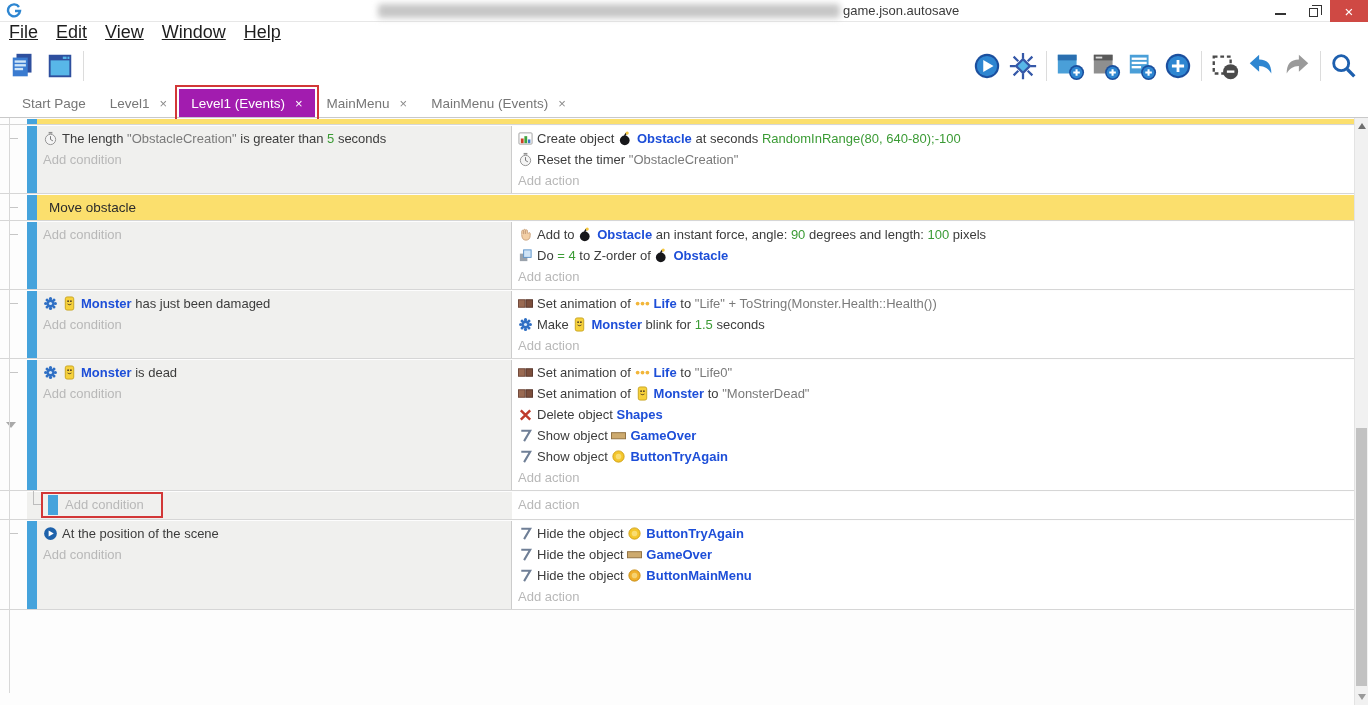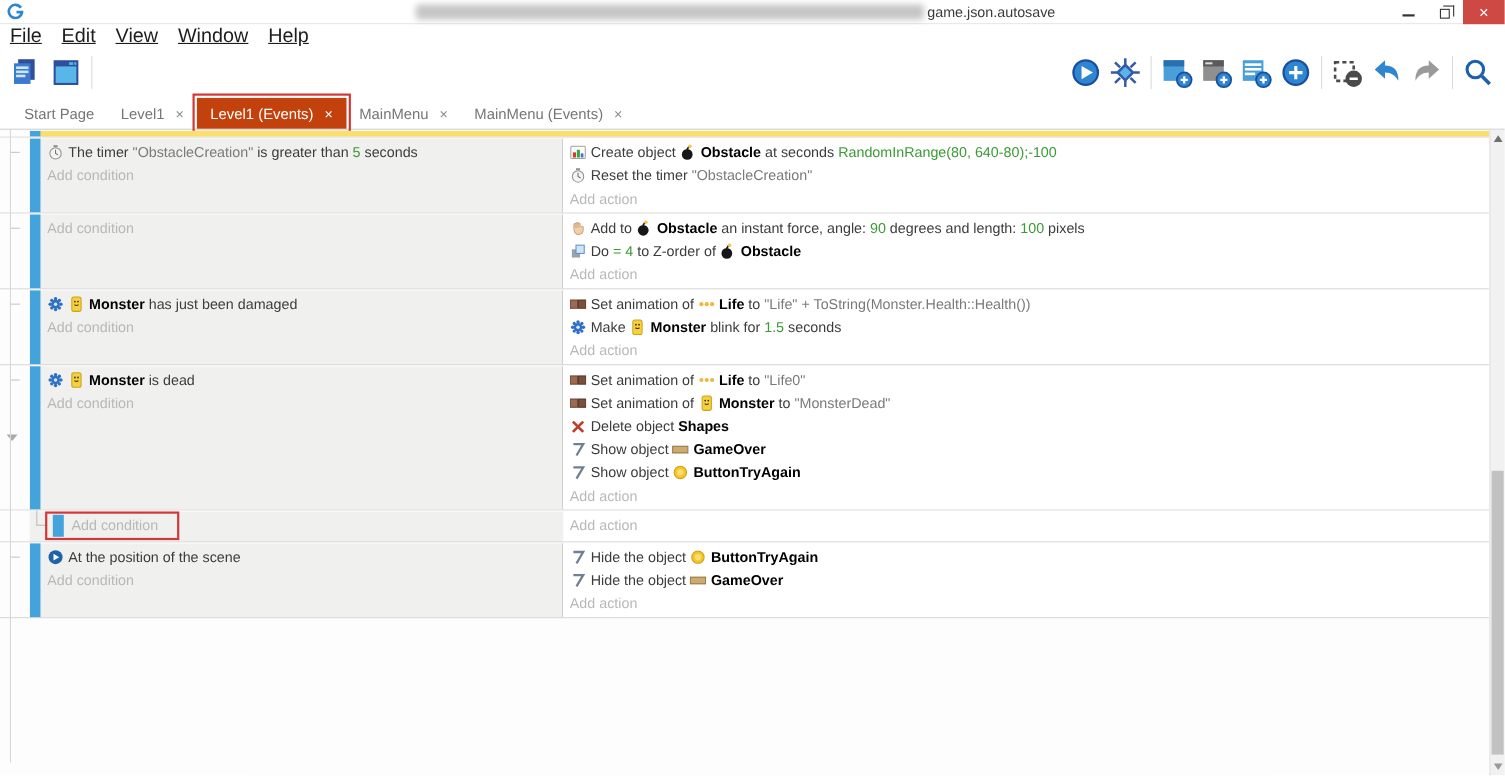--- a/index.html
+++ b/index.html
@@ -26,21 +26,21 @@
   .tb-btn { width:36px; height:36px; display:flex; align-items:center; justify-content:center; }
   .tb-sep { width:1px; height:30px; background:#dcdcdc; margin:0 5px; }
   .tb-left { display:flex; align-items:center; margin-left:6px; }
   .tb-right { display:flex; align-items:center; margin-left:auto; margin-right:6px; }
   
   .tabbar { height:30px; display:flex; align-items:flex-end; background:#fff;
             border-bottom:1px solid #c9c9c9; padding-left:10px; }
   .tab { height:28px; display:flex; align-items:center; gap:10px; padding:0 12px;
          font-size:13.5px; color:#767676; white-space:nowrap; }
   .tab .close-x { font-size:13px; color:#8a8a8a; }
-  .tab.active { background:#c2410c; color:#fff; }
+  .tab.active { background:#a21caf; color:#fff; }
   .tab.active .close-x { color:#fff; }
   .tab.highlighted { outline:2px solid #d23737; outline-offset:2px; }
   
   .events { height:587px; display:flex; background:#fdfdfd; }
   .events-scroll { flex:1; position:relative; overflow:hidden; padding-top:1px; }
   .tree-line { position:absolute; left:9px; top:0; bottom:12px; width:1px; background:#d8d8d8; z-index:2; }
   .row { display:flex; border-bottom:1px solid #d6d6d6; margin-bottom:1px; position:relative; background:#fff; }
   .gutter { width:27px; flex:none; background:#fdfdfd; position:relative; }
   .gutter.tick::before { content:""; position:absolute; left:9px; top:12px; width:9px; height:1px; background:#c6c6c6; }
   .collapse-arrow { position:absolute; left:6px; top:50%; margin-top:-3px; width:0; height:0;
@@ -48,21 +48,21 @@
   .bar { width:10px; flex:none; background:#45a3dc; }
   .group-row { height:26px; }
   .group-row.partial { height:6px; }
   .group-label-cell { flex:1; background:#fbdf6d; display:flex; align-items:center;
          padding-left:12px; font-size:13.5px; color:#2b2b2b; overflow:hidden; }
   .cond-cell { width:475px; flex:none; background:#f0f0ee; border-right:1px solid #cccccc; padding:2px 0 2px 6px; }
   .action-cell { flex:1; background:#fff; padding:2px 0 2px 6px; overflow:hidden; }
   .line { line-height:21px; font-size:13px; color:#3c3c3c; white-space:nowrap; }
   .line .icon { display:inline-block; }
   .line .icon svg { vertical-align:-3px; margin-right:4px; }
-  .seg-v { color:#3b9b35; } .seg-o { color:#000000; font-weight:bold; } .seg-s { color:#7a7a7a; }
+  .seg-v { color:#3b9b35; } .seg-o { color:#1d4ed8; font-weight:bold; } .seg-s { color:#7a7a7a; }
   .add-line { color:#b8b8b8; }
   
   .sub-row { height:28px; }
   .sub-cond { width:485px; flex:none; background:#f0f0ee; position:relative; }
   .elbow { position:absolute; left:6px; top:-1px; width:10px; height:14px;
            border-left:1px solid #bdbdbd; border-bottom:1px solid #bdbdbd; }
   .mini-bar { position:absolute; left:21px; top:3px; width:10px; height:20px; background:#45a3dc; }
   .sub-label { position:absolute; left:38px; top:3px; line-height:20px; font-size:13px; color:#b8b8b8; }
   .red-box { position:absolute; left:14px; top:0; width:122px; height:26px; border:2px solid #d23737; }
   .sub-action { flex:1; background:#fff; padding:2px 0 0 6px; }
@@ -239,41 +239,46 @@
           <div class="group-label-cell"></div>
         </div>
         <div class="row">
           <div class="gutter tick"></div>
           <div class="bar"></div>
           <div class="cond-cell">
             <div class="line"><span class="icon"><svg width="15" height="15" viewBox="0 0 16 16">
                   <circle cx="8" cy="9" r="5.5" fill="#f4f4f4" stroke="#909090"></circle>
                   <path d="M8 5.5V9l2.5 1.5" stroke="#707070" fill="none"></path>
                   <rect x="6" y="1" width="4" height="1.8" fill="#909090"></rect>
-                </svg></span><span>The timer </span><span class="seg-s">"ObstacleCreation"</span><span> is greater than </span><span class="seg-v">5</span><span> seconds</span></div>
+                </svg></span><span>The length </span><span class="seg-s">"ObstacleCreation"</span><span> is greater than </span><span class="seg-v">5</span><span> seconds</span></div>
             <div class="line add-line">Add condition</div>
           </div>
           <div class="action-cell">
             <div class="line"><span class="icon"><svg width="15" height="15" viewBox="0 0 16 16">
                   <rect x="1" y="2" width="14" height="12" rx="1" fill="#fefefe" stroke="#a0a0a0"></rect>
                   <rect x="3" y="8" width="3" height="5" fill="#cc4125"></rect>
                   <rect x="6.8" y="5.5" width="3" height="7.5" fill="#3fa33f"></rect>
                   <rect x="10.6" y="9" width="2.6" height="4" fill="#3c78c8"></rect>
                 </svg></span><span>Create object </span><span class="icon"><svg width="15" height="15" viewBox="0 0 16 16">
                   <circle cx="7.2" cy="10" r="5.2" fill="#17171a"></circle>
                   <path d="M7 5.2L8.8 2.4" stroke="#17171a" stroke-width="1.6"></path>
                   <circle cx="9.8" cy="2.2" r="1.7" fill="#f3c63e"></circle>
                 </svg></span><span class="seg-o">Obstacle</span><span> at seconds </span><span class="seg-v">RandomInRange(80, 640-80);-100</span></div>
             <div class="line"><span class="icon"><svg width="15" height="15" viewBox="0 0 16 16">
                   <circle cx="8" cy="9" r="5.5" fill="#f4f4f4" stroke="#909090"></circle>
                   <path d="M8 5.5V9l2.5 1.5" stroke="#707070" fill="none"></path>
                   <rect x="6" y="1" width="4" height="1.8" fill="#909090"></rect>
                 </svg></span><span>Reset the timer </span><span class="seg-s">"ObstacleCreation"</span></div>
             <div class="line add-line">Add action</div>
           </div>
+        </div>
+        <div class="row group-row">
+          <div class="gutter tick"></div>
+          <div class="bar"></div>
+          <div class="group-label-cell">Move obstacle</div>
         </div>
         <div class="row">
           <div class="gutter tick"></div>
           <div class="bar"></div>
           <div class="cond-cell">
             <div class="line add-line">Add condition</div>
           </div>
           <div class="action-cell">
             <div class="line"><span class="icon"><svg width="15" height="15" viewBox="0 0 16 16">
                   <path d="M4 8V4.5a1 1 0 012 0V8M6 8V3.5a1 1 0 012 0V8M8 8V4a1 1 0 012 0v4" stroke="#caa27e" fill="#f3cfa6"></path>
@@ -439,20 +444,26 @@
                   <path d="M3.5 3h9.5l-6.5 11" fill="none" stroke="#6f7f96" stroke-width="2.2"></path>
                 </svg></span><span>Hide the object </span><span class="icon"><svg width="15" height="15" viewBox="0 0 16 16">
                   <circle cx="8" cy="8" r="6" fill="#f4c62c" stroke="#cf9f12"></circle>
                   <circle cx="8" cy="8" r="3" fill="#f9dd72"></circle>
                 </svg></span><span class="seg-o">ButtonTryAgain</span></div>
             <div class="line"><span class="icon"><svg width="15" height="15" viewBox="0 0 16 16">
                   <path d="M3.5 3h9.5l-6.5 11" fill="none" stroke="#6f7f96" stroke-width="2.2"></path>
                 </svg></span><span>Hide the object </span><span class="icon"><svg width="15" height="15" viewBox="0 0 16 16">
                   <rect x="0.5" y="5" width="15" height="6.5" fill="#cdaa6e" stroke="#8f6f3f"></rect>
                 </svg></span><span class="seg-o">GameOver</span></div>
+            <div class="line"><span class="icon"><svg width="15" height="15" viewBox="0 0 16 16">
+                  <path d="M3.5 3h9.5l-6.5 11" fill="none" stroke="#6f7f96" stroke-width="2.2"></path>
+                </svg></span><span>Hide the object </span><span class="icon"><svg width="15" height="15" viewBox="0 0 16 16">
+                  <circle cx="8" cy="8" r="6" fill="#f0b02c" stroke="#c58a10"></circle>
+                  <circle cx="8" cy="8" r="3" fill="#f6d270"></circle>
+                </svg></span><span class="seg-o">ButtonMainMenu</span></div>
             <div class="line add-line">Add action</div>
           </div>
         </div>
       </div>
     <div class="tree-line"></div>
   </div>
   <div class="scrollbar">
     <div class="sb-up"></div>
     <div class="sb-thumb"></div>
     <div class="sb-down"></div>

